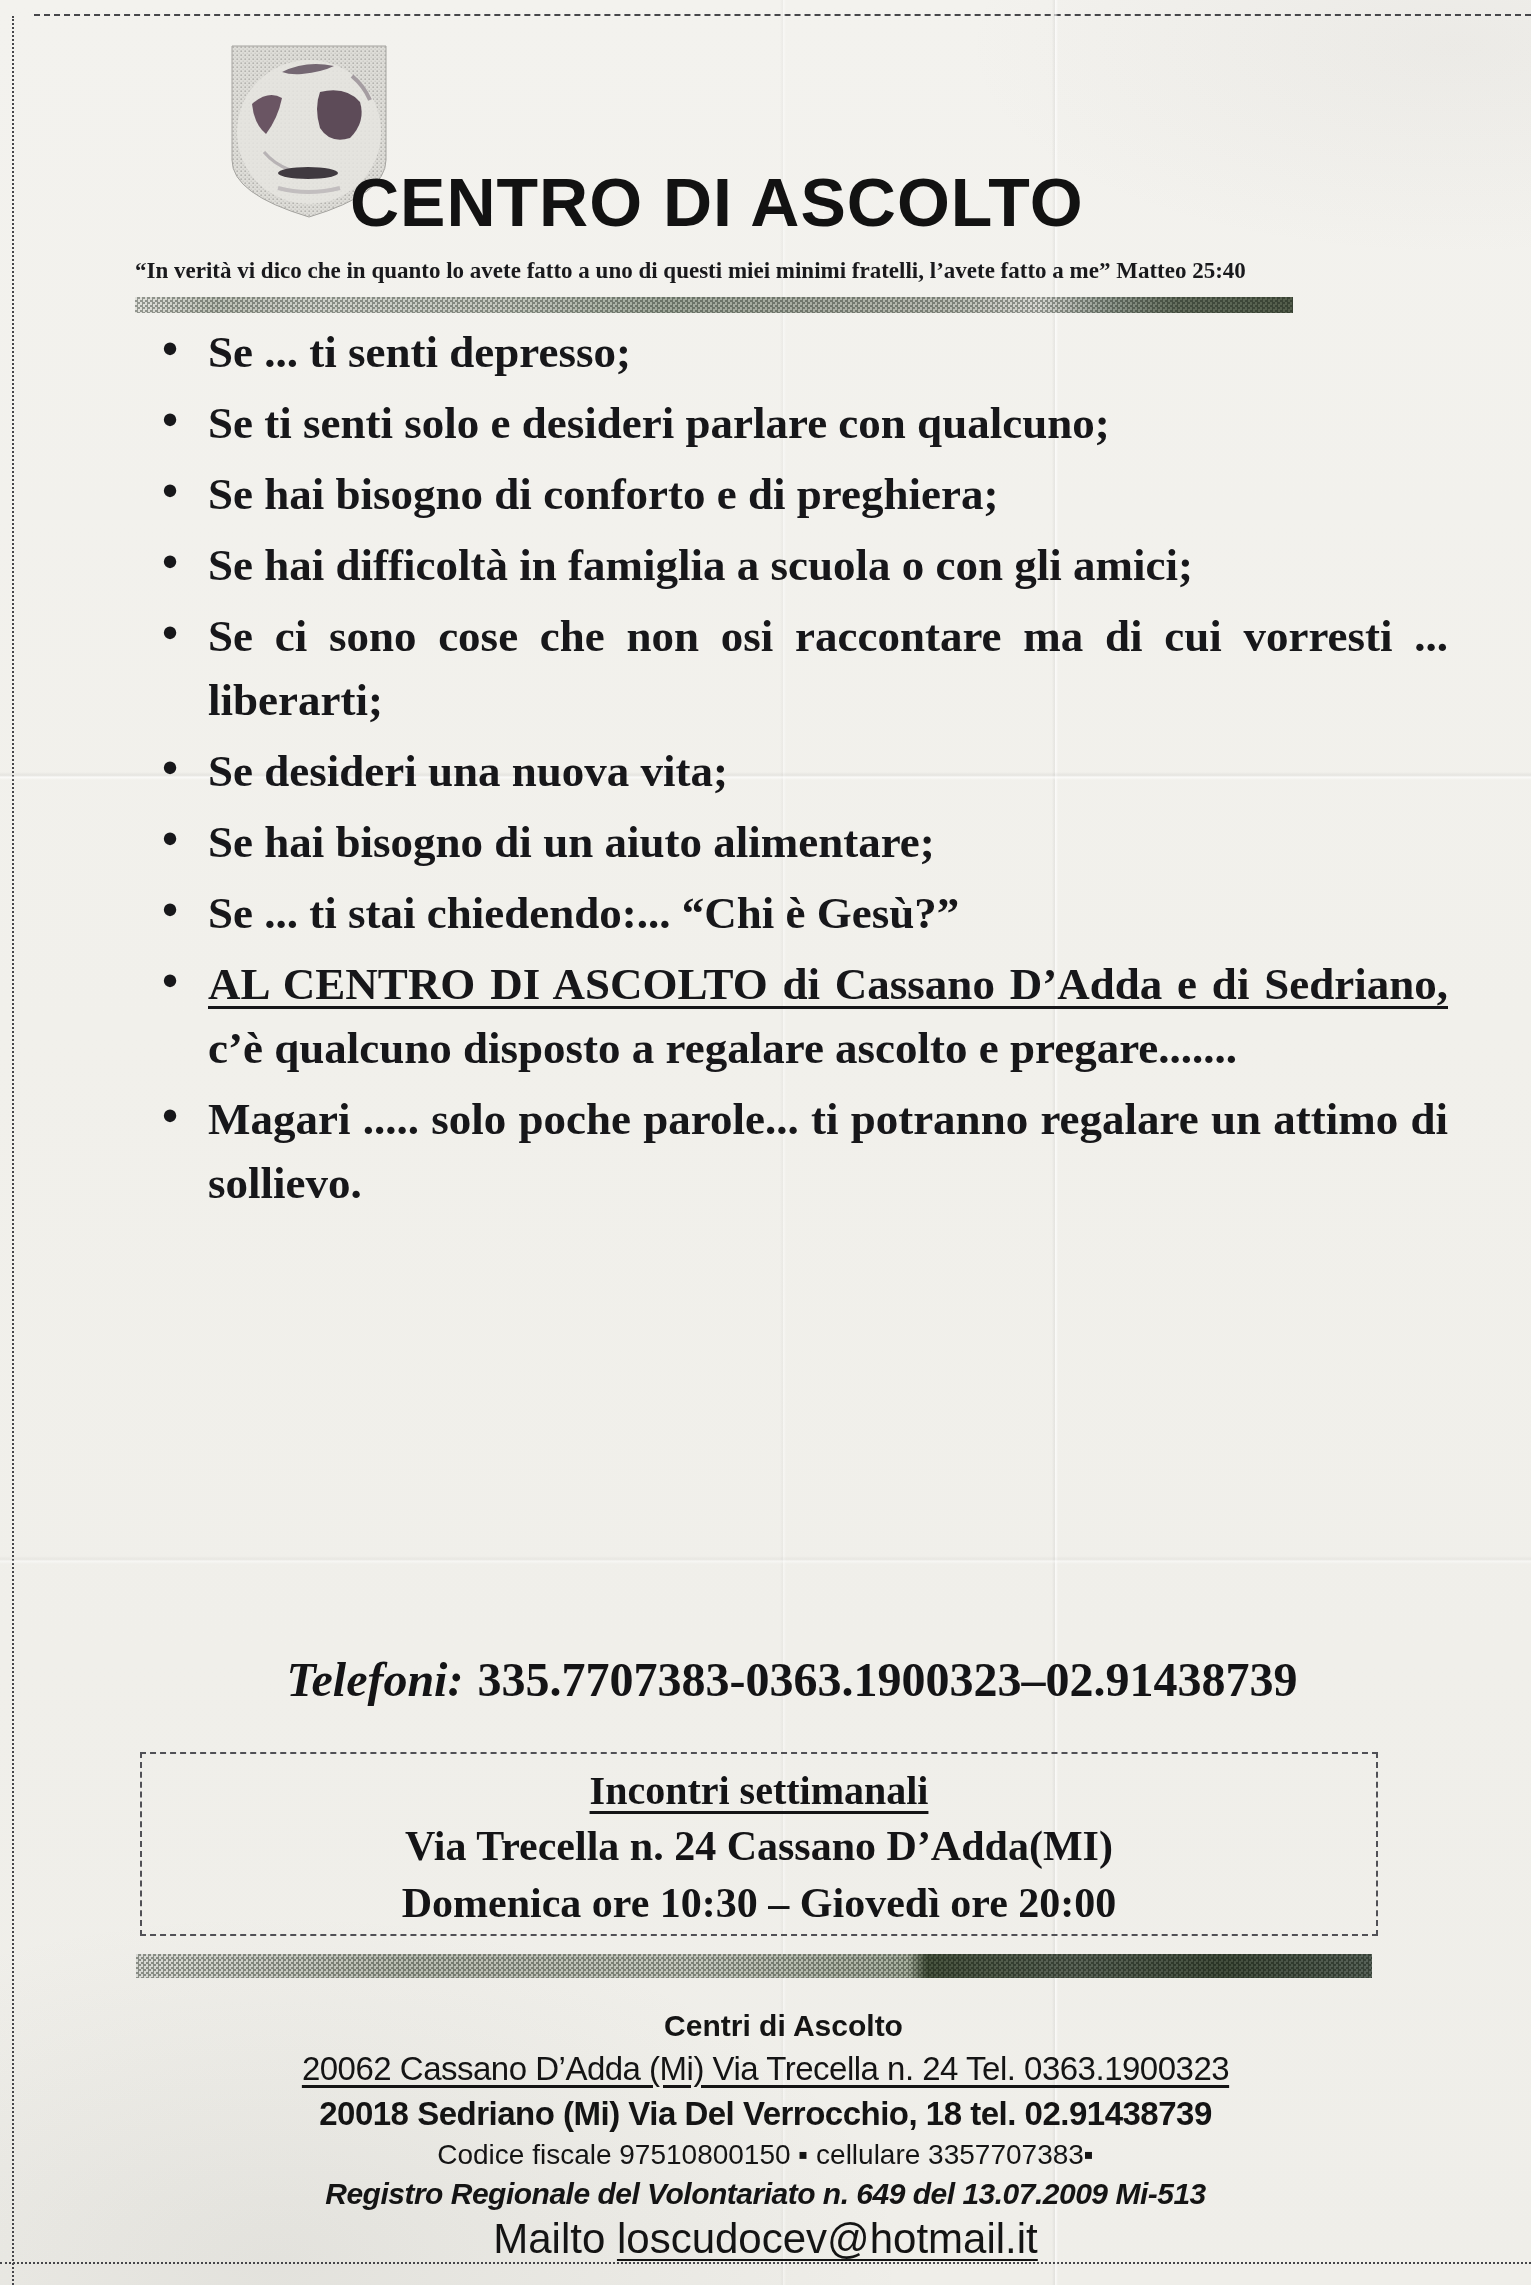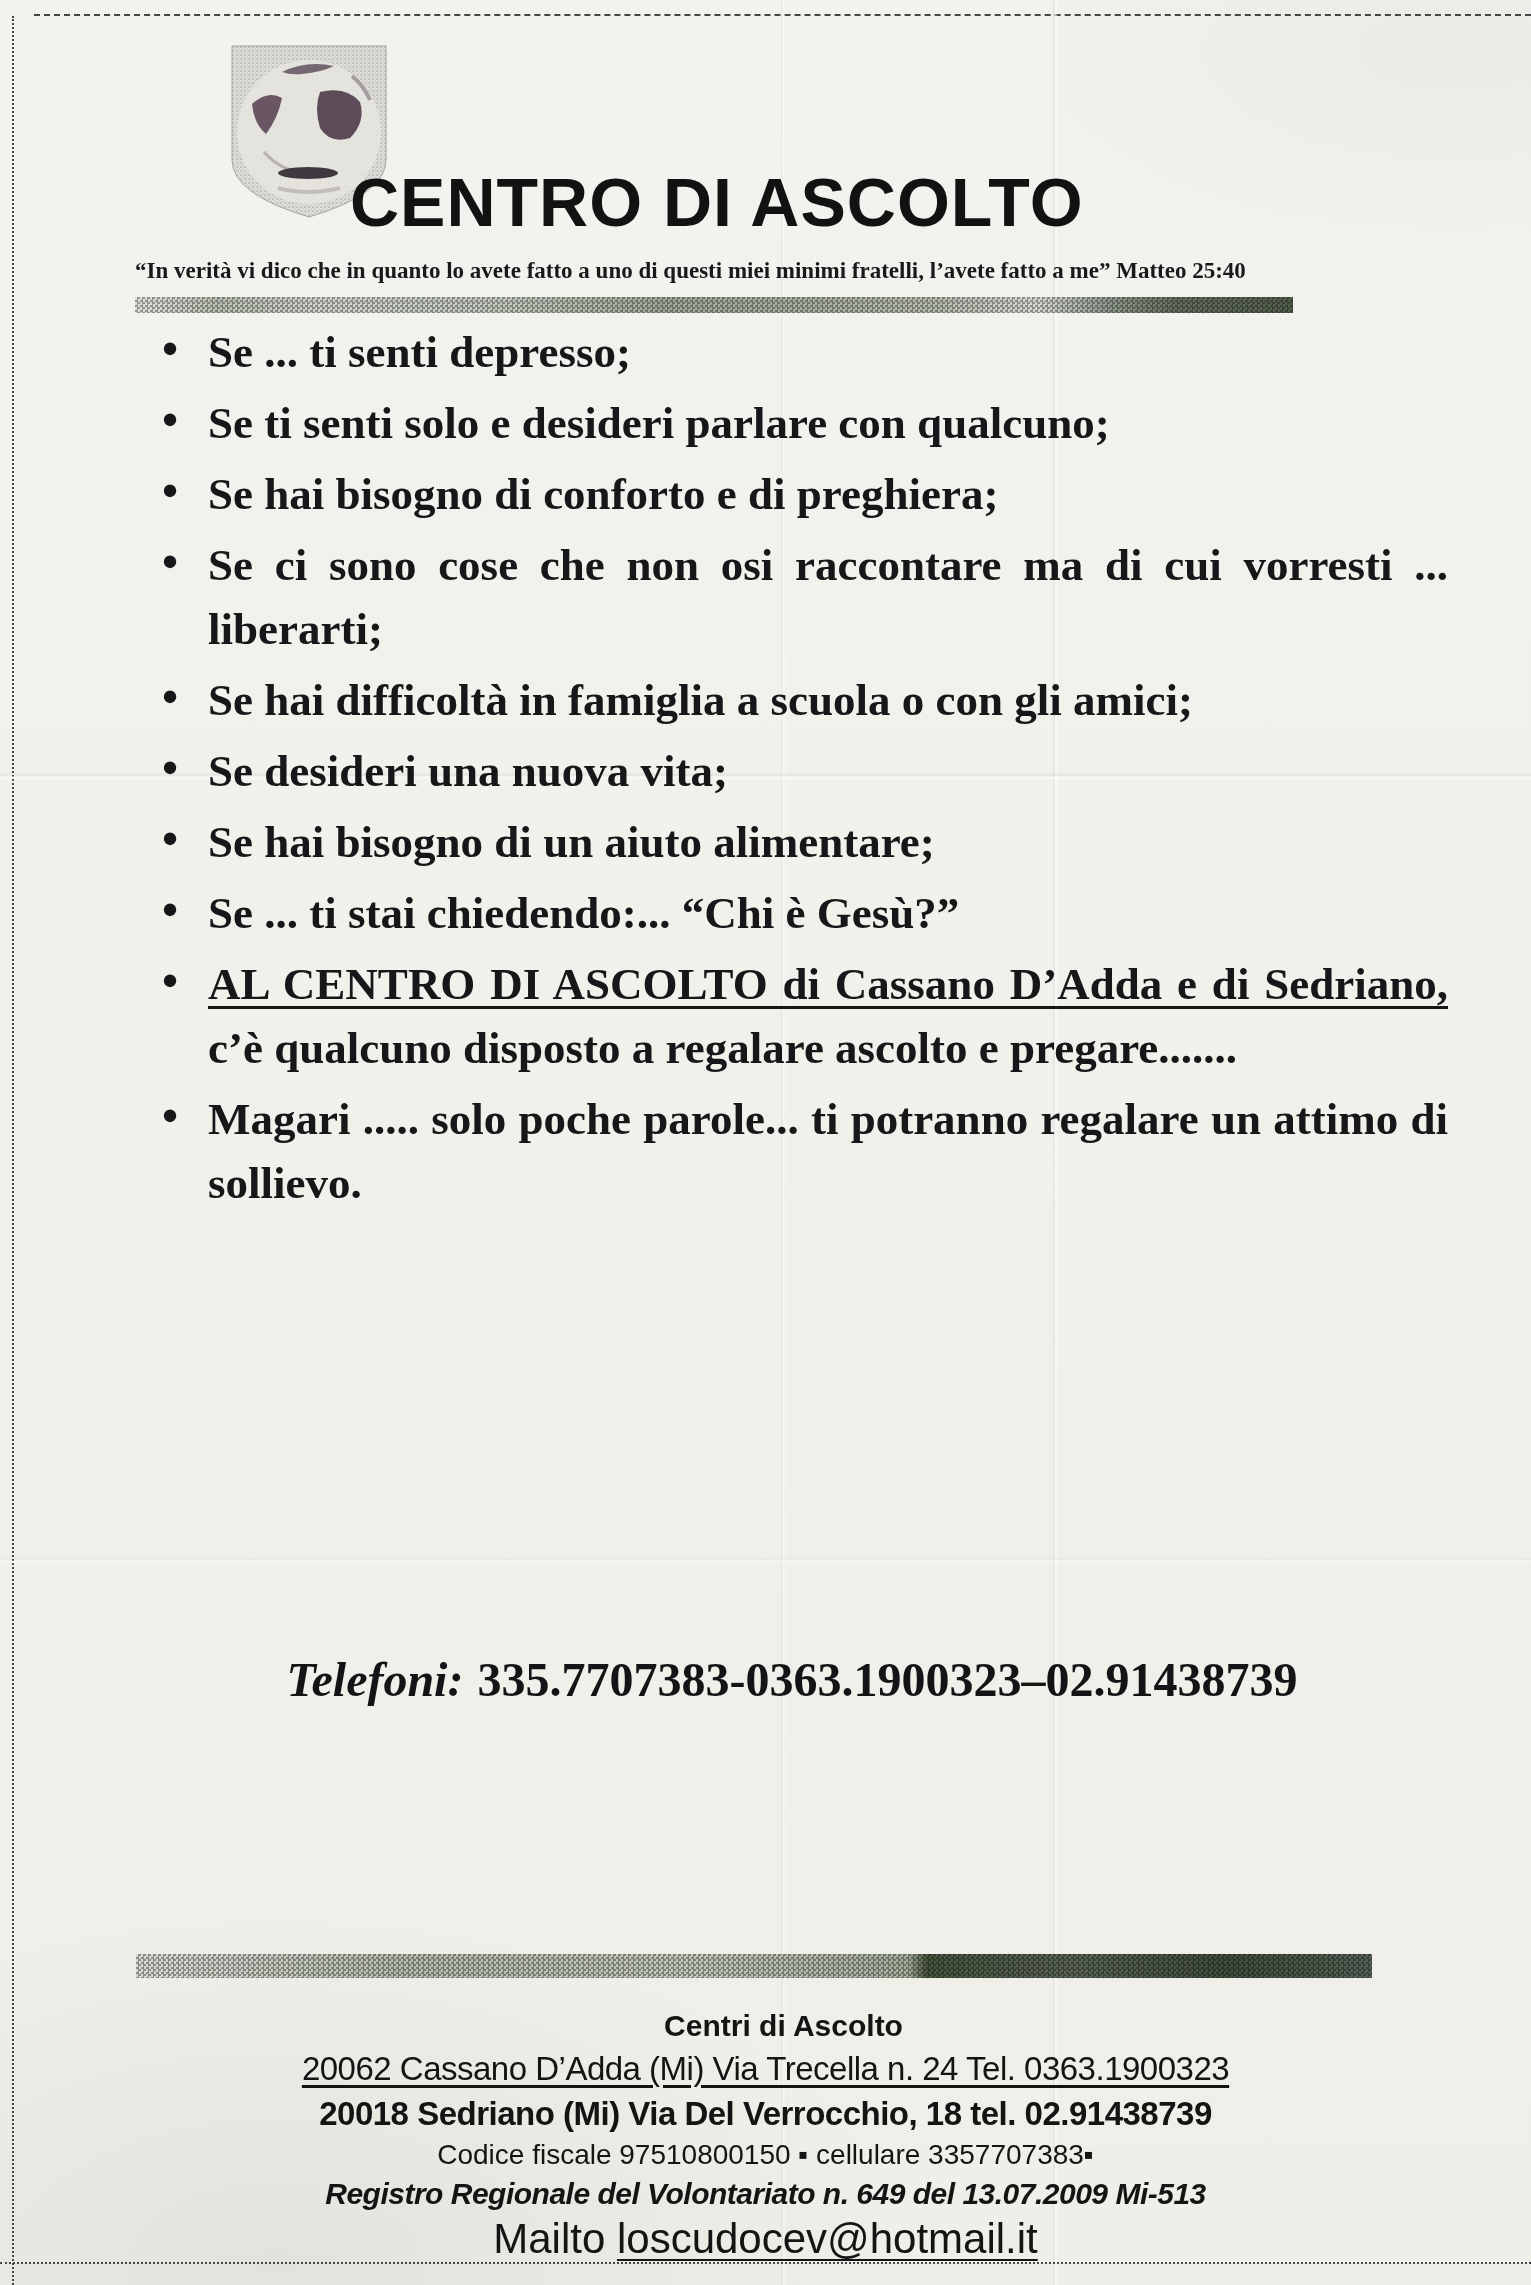--- a/index.html
+++ b/index.html
@@ -142,31 +142,36 @@
 
   <h1 class="title">CENTRO DI ASCOLTO</h1>
 
   <p class="quote">“In verità vi dico che in quanto lo avete fatto a uno di questi miei minimi fratelli, l’avete fatto a me” Matteo 25:40</p>
   <div class="bar quote-bar"></div>
 
   <ul class="bullets">
       <li><span>Se ... ti senti depresso;</span></li>
       <li><span>Se ti senti solo e desideri parlare con qualcuno;</span></li>
       <li><span>Se hai bisogno di conforto e di preghiera;</span></li>
+      <li><span>Se hai difficoltà in famiglia a scuola o con gli amici;</span></li>
       <li><span>Se ci sono cose che non osi raccontare ma di cui vorresti ... liberarti;</span></li>
-      <li><span>Se hai difficoltà in famiglia a scuola o con gli amici;</span></li>
       <li><span>Se desideri una nuova vita;</span></li>
       <li><span>Se hai bisogno di un aiuto alimentare;</span></li>
       <li><span>Se ... ti stai chiedendo:... “Chi è Gesù?”</span></li>
       <li><span class="u9">AL CENTRO DI ASCOLTO di Cassano D’Adda e di Sedriano,</span><span> c’è qualcuno disposto a regalare ascolto e pregare.......</span></li>
       <li><span>Magari ..... solo poche parole... ti potranno regalare un attimo di sollievo.</span></li>
     </ul>
 
   <p class="phones"><span class="phones-label">Telefoni:</span><span>335.7707383-0363.1900323–02.91438739</span></p>
 
+  <div class="meet-box">
+    <p class="meet-heading"><span class="u">Incontri settimanali</span></p>
+    <p class="meet-line">Via Trecella n. 24 Cassano D’Adda(MI)</p>
+    <p class="meet-line">Domenica ore 10:30 – Giovedì ore 20:00</p>
+  </div>
 
   <div class="bar bottom-bar"></div>
 
   <div class="footer">
     <p class="f-org">Centri di Ascolto</p>
     <p class="f-addr1"><span class="u">20062 Cassano D’Adda (Mi) Via Trecella n. 24 Tel. 0363.1900323</span></p>
     <p class="f-addr2">20018 Sedriano (Mi) Via Del Verrocchio, 18 tel. 02.91438739</p>
     <p class="f-fiscal">Codice fiscale 97510800150 ▪ cellulare 3357707383▪</p>
     <p class="f-registry">Registro Regionale del Volontariato n. 649 del 13.07.2009 Mi-513</p>
     <p class="f-mail"><span>Mailto </span><span class="u">loscudocev@hotmail.it</span></p>

